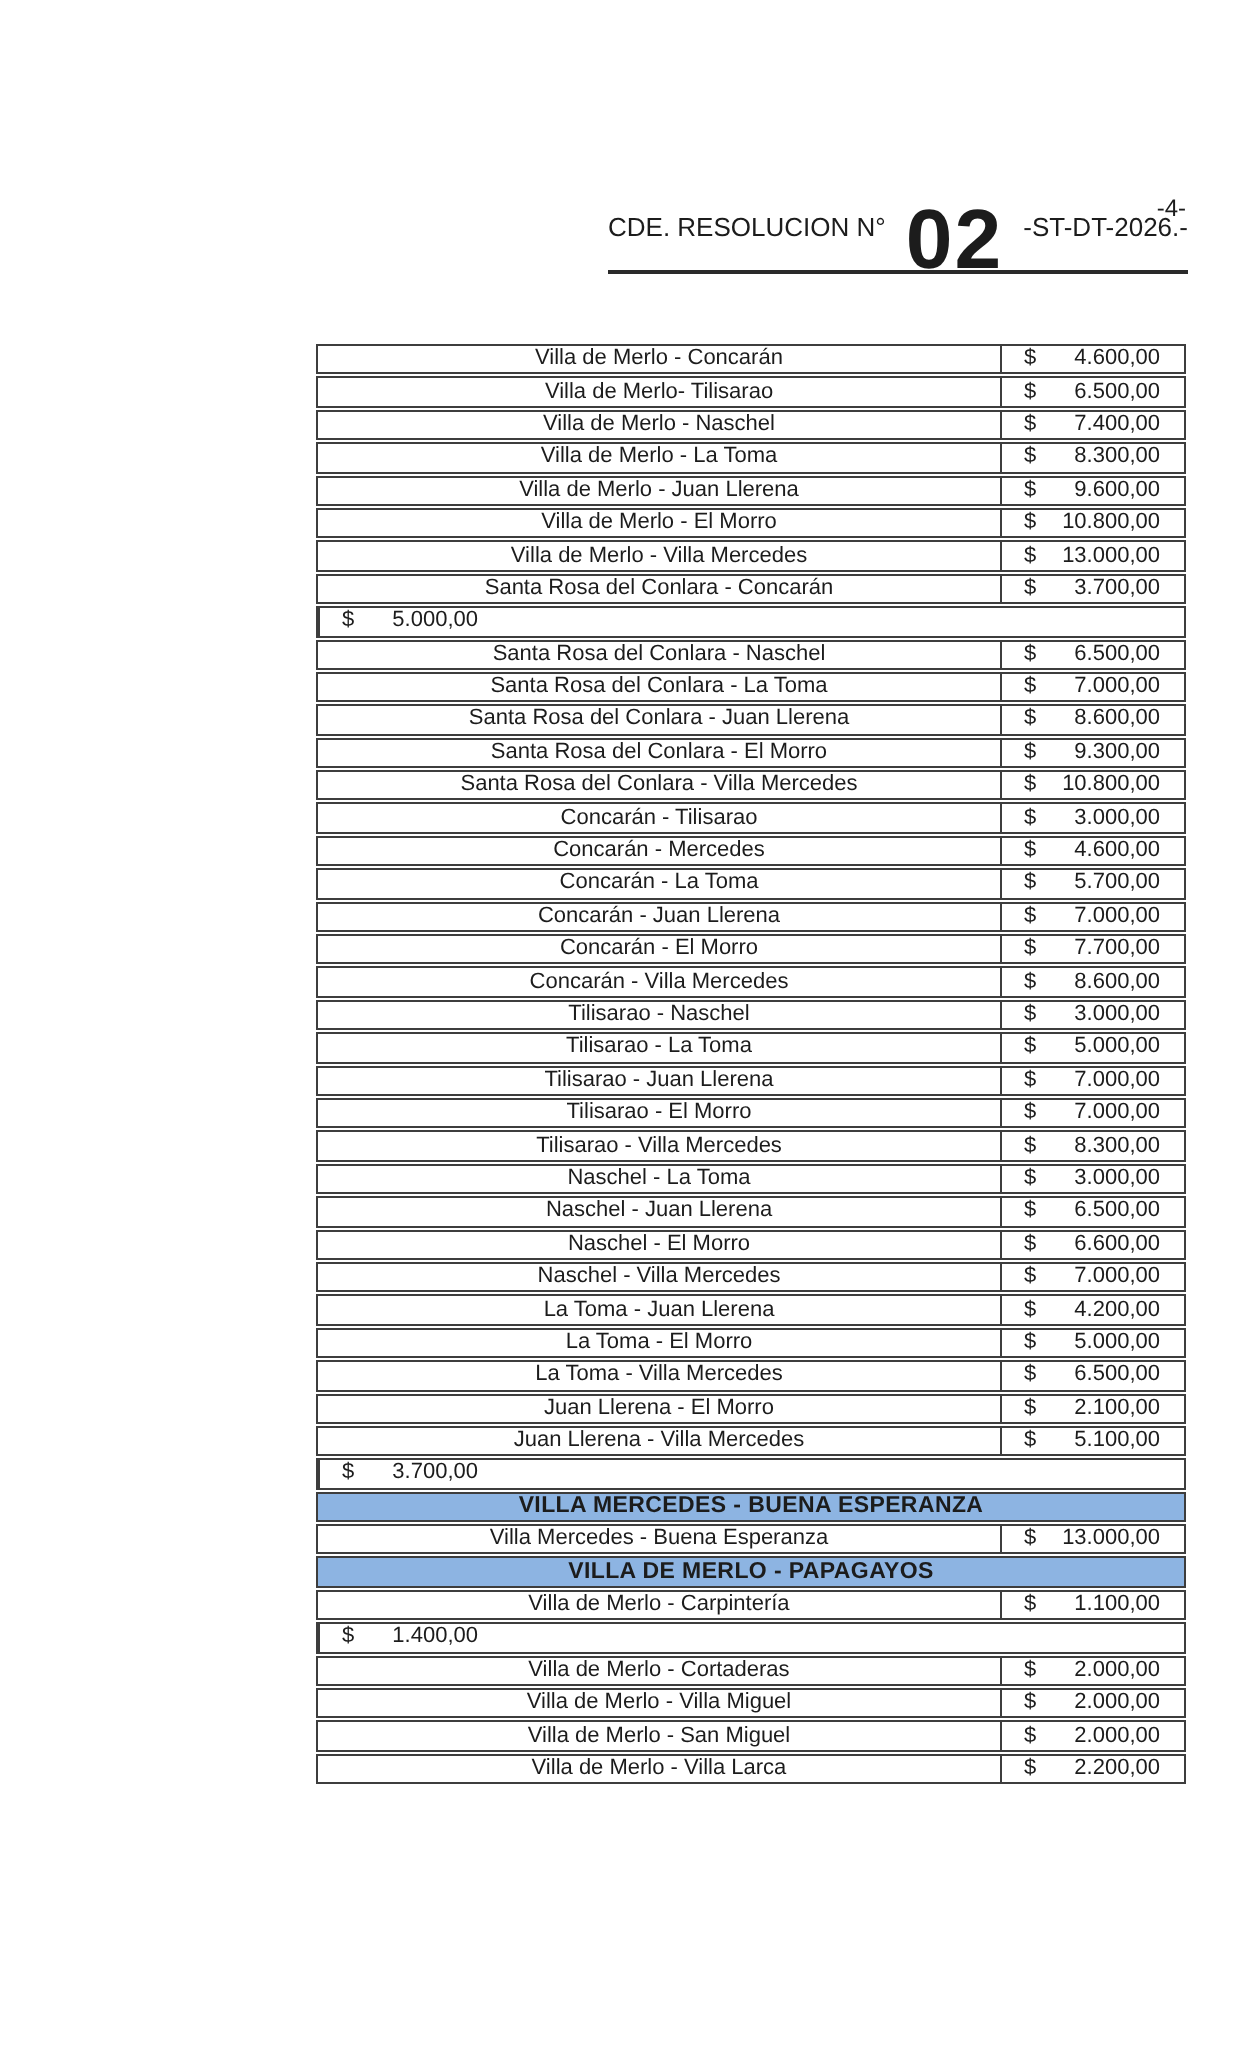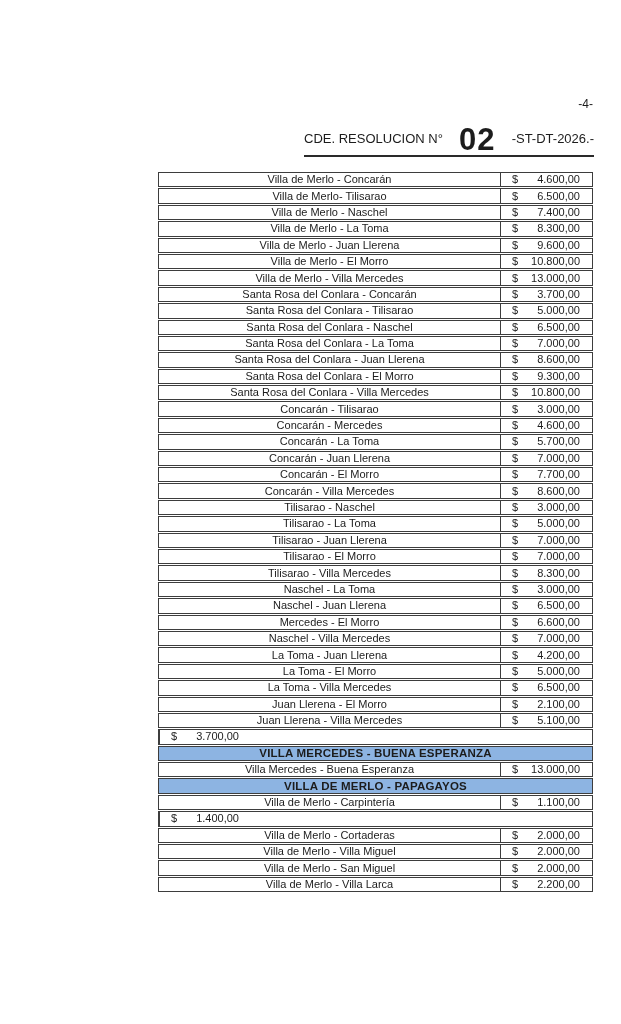--- a/index.html
+++ b/index.html
@@ -19,36 +19,36 @@
   .page-number {
     position: absolute;
     top: 97px;
     right: 28px;
     font-size: 12px;
     color: #1c1c1c;
   }
   .res-header {
     position: absolute;
     left: 304px;
-    top: 126px;
+    top: 106px;
     width: 290px;
     display: flex;
-    align-items: center;
+    align-items: flex-start;
     justify-content: space-between;
     border-bottom: 2px solid #2a2a2a;
     padding-bottom: 2px;
     box-sizing: border-box;
   }
   .res-prefix, .res-suffix {
     font-size: 13px;
     padding-bottom: 2px;
     white-space: nowrap;
   }
   .res-number {
-    font-size: 31px;
+    font-size: 42px;
     font-weight: bold;
     line-height: 27px;
     letter-spacing: 1px;
     white-space: nowrap;
   }
   .fares-table {
     position: absolute;
     left: 158px;
     top: 172px;
     width: 435px;
@@ -157,21 +157,20 @@
         </div>
       </div>
       <div class="frow">
         <div class="route">Santa Rosa del Conlara - Concarán</div>
         <div class="price">
           <span class="cur">$</span>
           <span class="amt">3.700,00</span>
         </div>
       </div>
       <div class="frow">
-        <div class="route">Santa Rosa del Conlara - Tilisarao</div>
         <div class="price">
           <span class="cur">$</span>
           <span class="amt">5.000,00</span>
         </div>
       </div>
       <div class="frow">
         <div class="route">Santa Rosa del Conlara - Naschel</div>
         <div class="price">
           <span class="cur">$</span>
           <span class="amt">6.500,00</span>
@@ -290,21 +289,21 @@
         </div>
       </div>
       <div class="frow">
         <div class="route">Naschel - Juan Llerena</div>
         <div class="price">
           <span class="cur">$</span>
           <span class="amt">6.500,00</span>
         </div>
       </div>
       <div class="frow">
-        <div class="route">Mercedes - El Morro</div>
+        <div class="route">Naschel - El Morro</div>
         <div class="price">
           <span class="cur">$</span>
           <span class="amt">6.600,00</span>
         </div>
       </div>
       <div class="frow">
         <div class="route">Naschel - Villa Mercedes</div>
         <div class="price">
           <span class="cur">$</span>
           <span class="amt">7.000,00</span>

